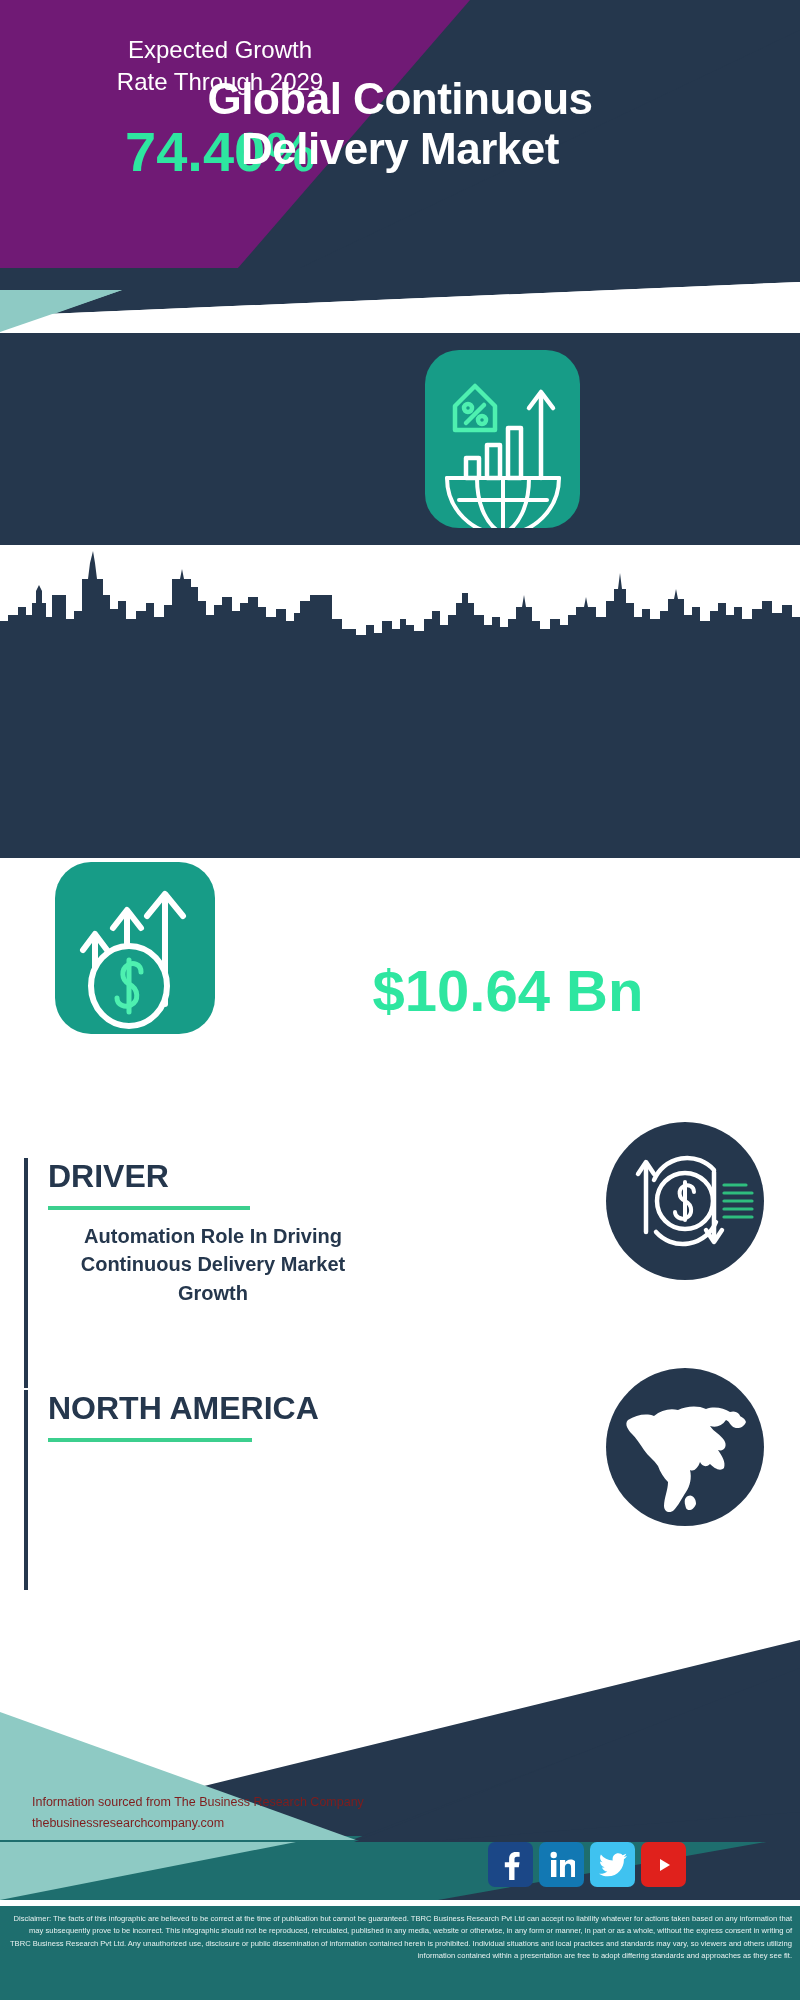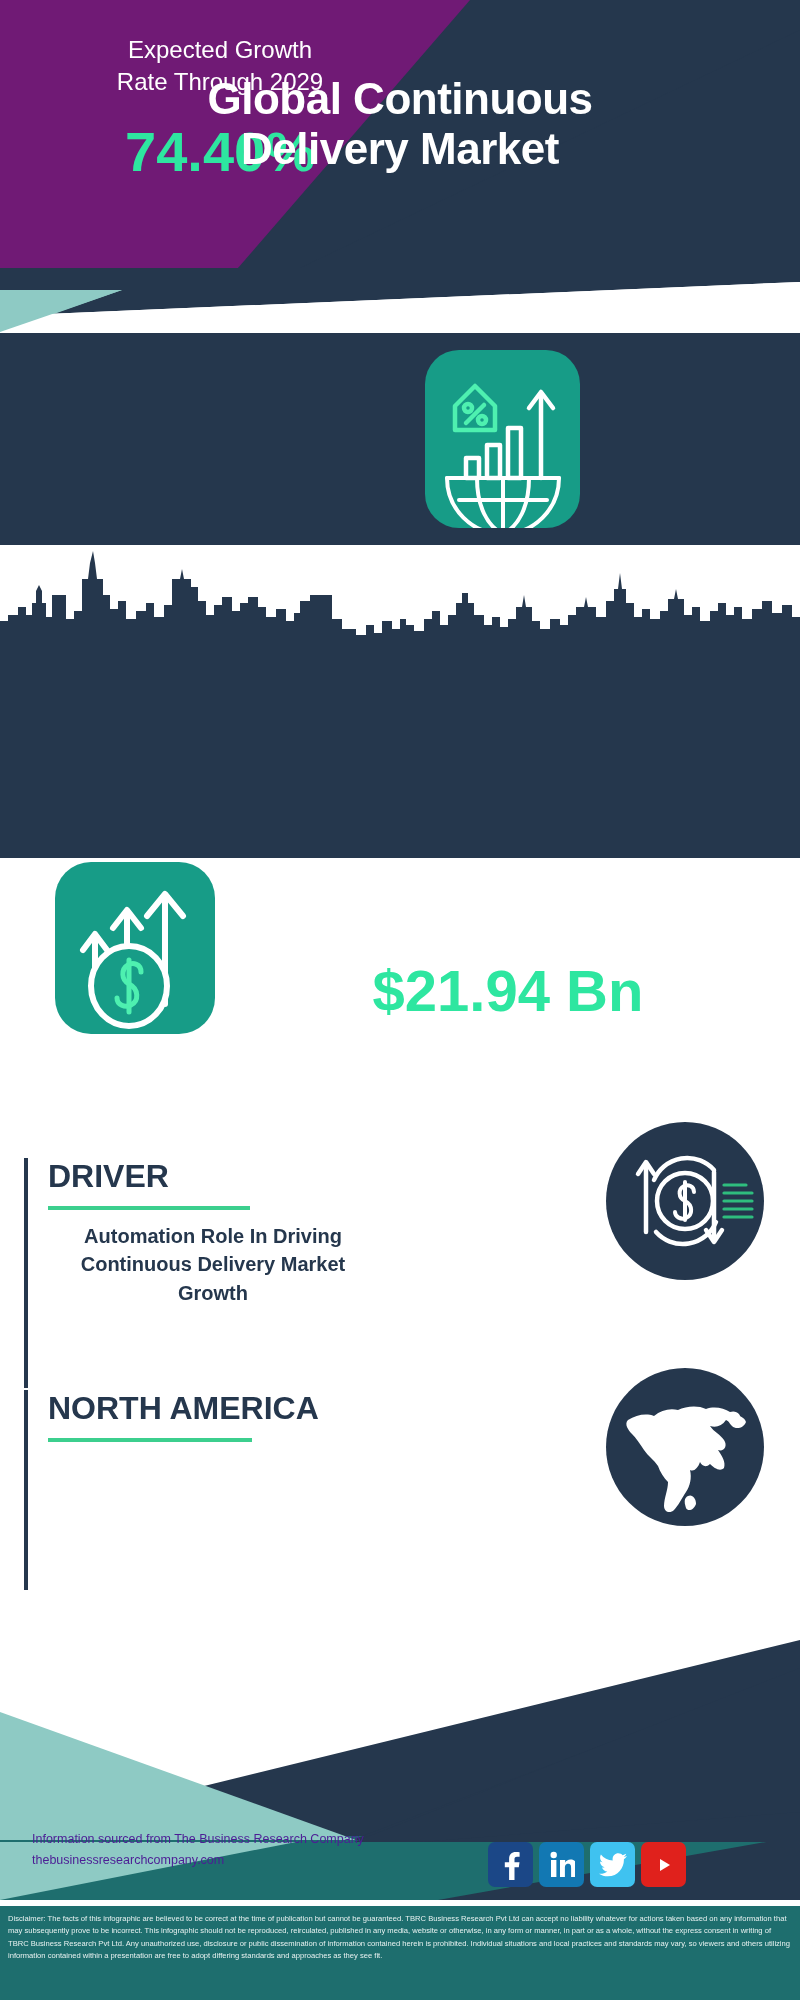--- a/index.html
+++ b/index.html
@@ -181,22 +181,22 @@
 
   
   .footer-shapes {
     position: absolute;
     left: 0; top: 1640px;
     width: 800px; height: 260px;
     overflow: hidden;
   }
   .footer-source {
     position: absolute;
-    left: 32px; top: 1829px;
-    color: #4c1d95;
+    left: 32px; top: 1792px;
+    color: #7f1d1d;
     font-size: 12.5px;
     line-height: 1.65;
     z-index: 20;
   }
   .social-row {
     position: absolute;
     left: 488px; top: 1842px;
     display: flex;
     gap: 6px;
     z-index: 20;
@@ -214,21 +214,21 @@
   .s-yt { background: #e0211c; }
 
   .disclaimer {
     position: absolute;
     left: 0; top: 1906px;
     width: 800px; height: 94px;
     background: #1e6e6e;
     color: #e8f2f1;
     font-size: 7.6px;
     line-height: 1.62;
-    text-align: left;
+    text-align: right;
     padding: 7px 8px 0 8px;
     box-sizing: border-box;
   }
   .disclaimer p { margin: 0; }
 </style>
 </head>
 <body>
 
 <div id="page">
 
@@ -332,21 +332,21 @@
       <g fill="none" stroke="#4ef0b0" stroke-width="5" stroke-linecap="round" stroke-linejoin="round">
         <line x1="74" y1="98" x2="74" y2="150"></line>
         <path d="M86 110 C86 102 78 100 73 103 C66 107 66 118 74 122 C84 127 84 139 76 143 C70 146 62 143 62 136"></path>
       </g>
     </svg>
   </div>
   <div class="market-label">
     <div>Expected Market Size</div>
     <div>By 2029</div>
   </div>
-  <div class="market-value">$21.94 Bn</div>
+  <div class="market-value">$10.64 Bn</div>
 
   <div class="content"></div>
 
   <div class="card" style="left:24px; top:1158px; width:600px; height:230px;">
     <div class="card-rule" style="height:230px;"></div>
     <div class="card-heading" style="left:24px; top:0px;">DRIVER</div>
     <div class="card-underline" style="left:24px; top:48px; width:202px;"></div>
     <div class="card-body" style="left:24px; top:64px; width:330px;">Automation Role In Driving Continuous Delivery Market Growth</div>
   </div>
 

